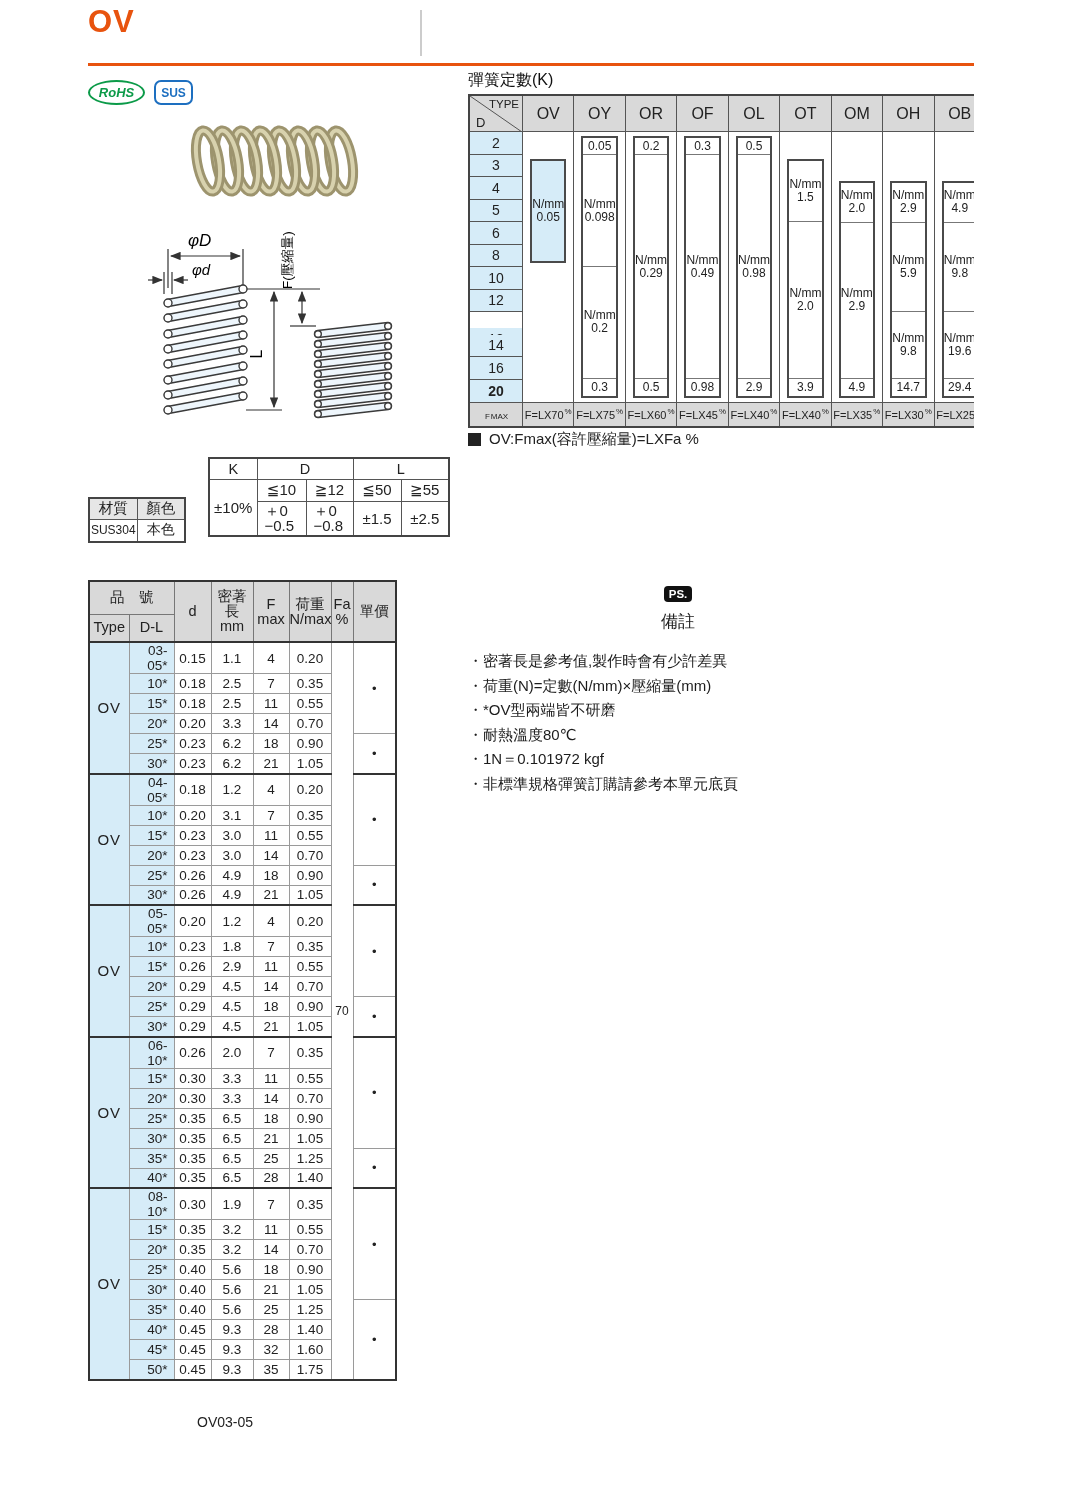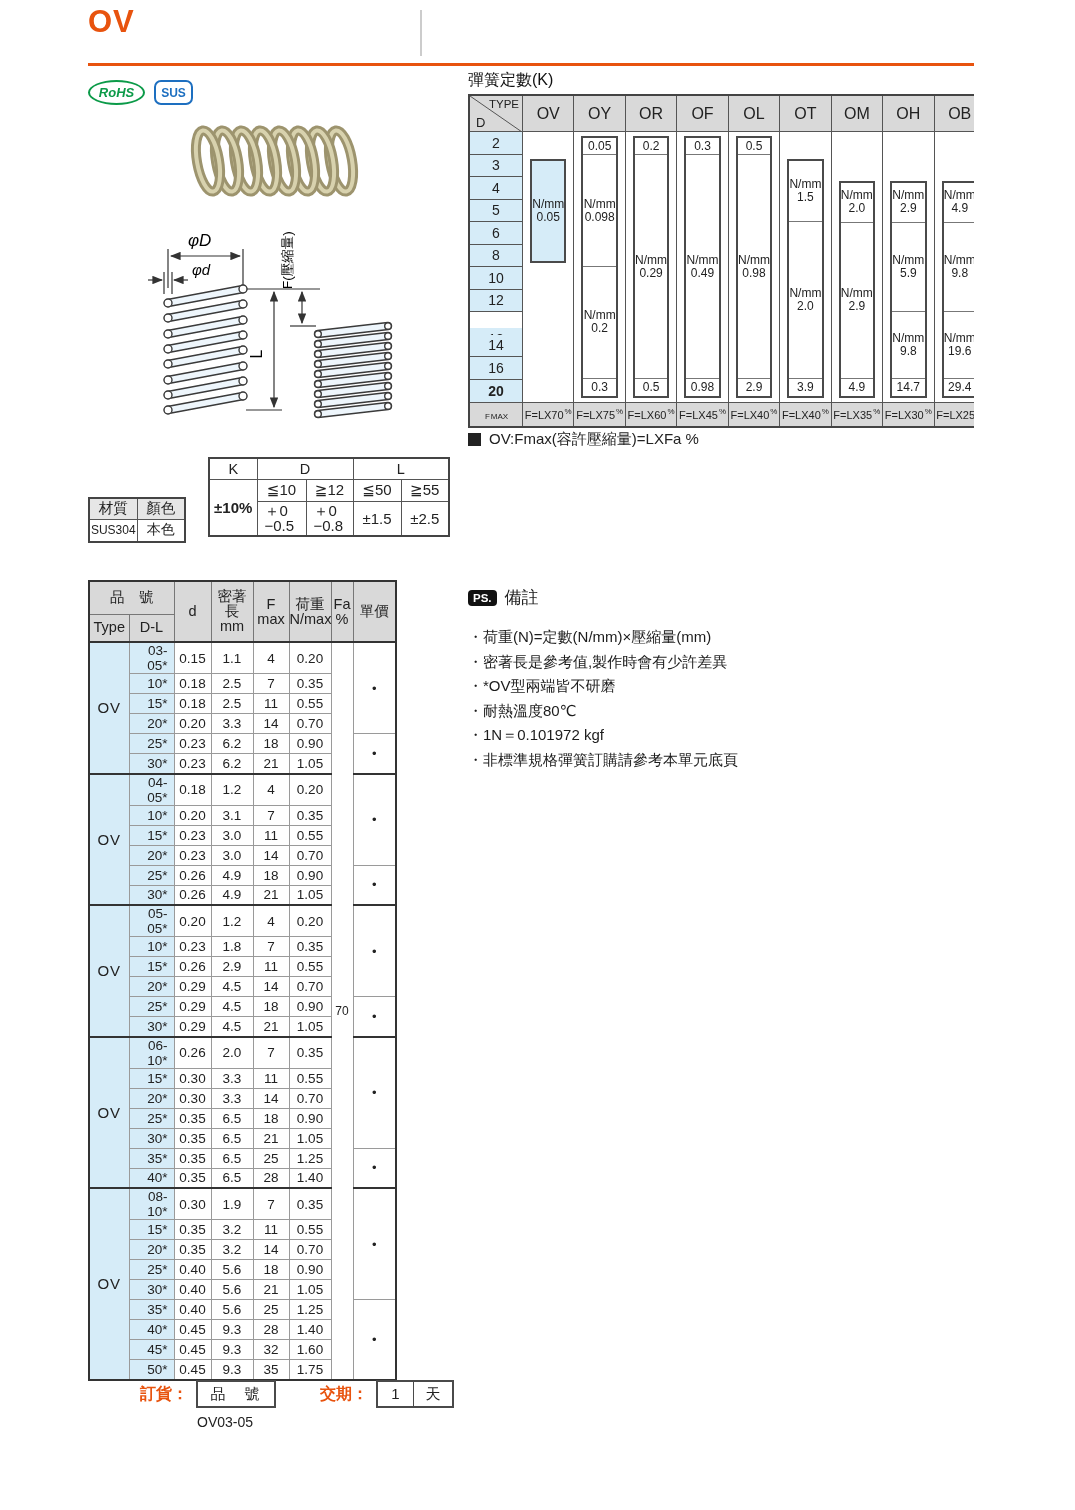--- a/index.html
+++ b/index.html
@@ -47,21 +47,21 @@
 #ct-footnote{left:468px;top:430px;display:flex;align-items:center;gap:8px;font-size:15px;}
 .sq{width:13px;height:13px;background:#222;}
 
 
 table.simple{border-collapse:collapse;table-layout:fixed;background:#fff;}
 table.simple td{border:1px solid var(--line);text-align:center;vertical-align:middle;font-size:14.5px;}
 #tol-table{left:208px;top:457px;border:2px solid #444;}
 #tol-table .hrow td{height:21px;}
 #tol-table .crow td{height:22px;font-size:15px;}
 #tol-table .vrow td{height:35px;font-size:15px;}
-#tol-table .kval{font-size:16px;font-weight:bold;}
+#tol-table .kval{font-size:16px;}
 #tol-table td.two{text-align:left;padding-left:7px;line-height:15px;font-size:15px;}
 #mat-table{left:88px;top:497px;border:2px solid #444;}
 #mat-table td{height:21px;}
 #mat-table .hd td{background:#e6e6e6;font-size:14.5px;height:21px;}
 #mat-table .vl td{height:23px;font-size:14px;}
 #mat-table .vl td:first-child{font-size:12px;}
 
 
 #product-table{left:88px;top:580px;border-collapse:collapse;table-layout:fixed;width:307px;border:2px solid #333;}
 #product-table th{background:var(--gray);border:1px solid #777;font-weight:normal;font-size:14.5px;line-height:15px;padding:1px 0;}
@@ -69,21 +69,21 @@
 #product-table thead tr:last-child th{height:28px;}
 #product-table td{border:1px solid #9a9a9a;height:20px;text-align:center;font-size:13.5px;}
 #product-table tr.grp > td{border-top:2px solid #333;}
 #product-table td.type{background:var(--blue);font-size:15px;letter-spacing:1px;}
 #product-table td.dl{background:var(--blue);text-align:right;padding-right:6px;}
 #product-table td.fa{font-size:12px;}
 #product-table td.price{font-size:13px;}
 
 
 #notes{left:468px;top:586px;width:420px;}
-#notes .head{display:flex;align-items:center;gap:8px;}
+#notes .head{display:flex;align-items:center;gap:8px;flex-direction:column;}
 .ps-badge{background:#111;color:#fff;font-weight:bold;font-size:11.5px;padding:2px 5px;border-radius:4px;}
 #notes .head .ttl{font-size:17px;}
 #notes .items{margin-top:16px;}
 .note-item{font-size:15px;line-height:24.5px;color:#1c1c1c;}
 
 
 #order{left:140px;top:1380px;display:flex;align-items:center;gap:8px;}
 .olabel{color:var(--orange);font-weight:bold;font-size:16px;}
 .obox{border:2px solid #4a4a4a;height:28px;display:flex;align-items:center;justify-content:center;font-size:15px;background:#fff;}
 #part-box{width:80px;letter-spacing:2px;}
@@ -797,34 +797,24 @@
         </tr>
       </tbody>
   </table>
 
   <div class="abs" id="notes">
     <div class="head">
       <span class="ps-badge">PS.</span>
       <span class="ttl">備註</span>
     </div>
     <div class="items">
+      <div class="note-item">・密著長是參考值,製作時會有少許差異</div>
       <div class="note-item">・荷重(N)=定數(N/mm)×壓縮量(mm)</div>
-      <div class="note-item">・密著長是參考值,製作時會有少許差異</div>
       <div class="note-item">・*OV型兩端皆不研磨</div>
       <div class="note-item">・耐熱溫度80℃</div>
       <div class="note-item">・1N＝0.101972 kgf</div>
       <div class="note-item">・非標準規格彈簧訂購請參考本單元底頁</div>
     </div>
   </div>
 
-  <div class="abs" id="order">
-    <span class="olabel">訂貨：</span>
-    <span class="obox" id="part-box">品　號</span>
-    <span style="width:28px"></span>
-    <span class="olabel">交期：</span>
-    <span class="obox" id="delivery-box">
-      <span class="c1">1</span>
-      <span class="c2">天</span>
-    </span>
-  </div>
   <div class="abs" id="order-example">OV03-05</div>
 
 </div>
 
 </body></html>

